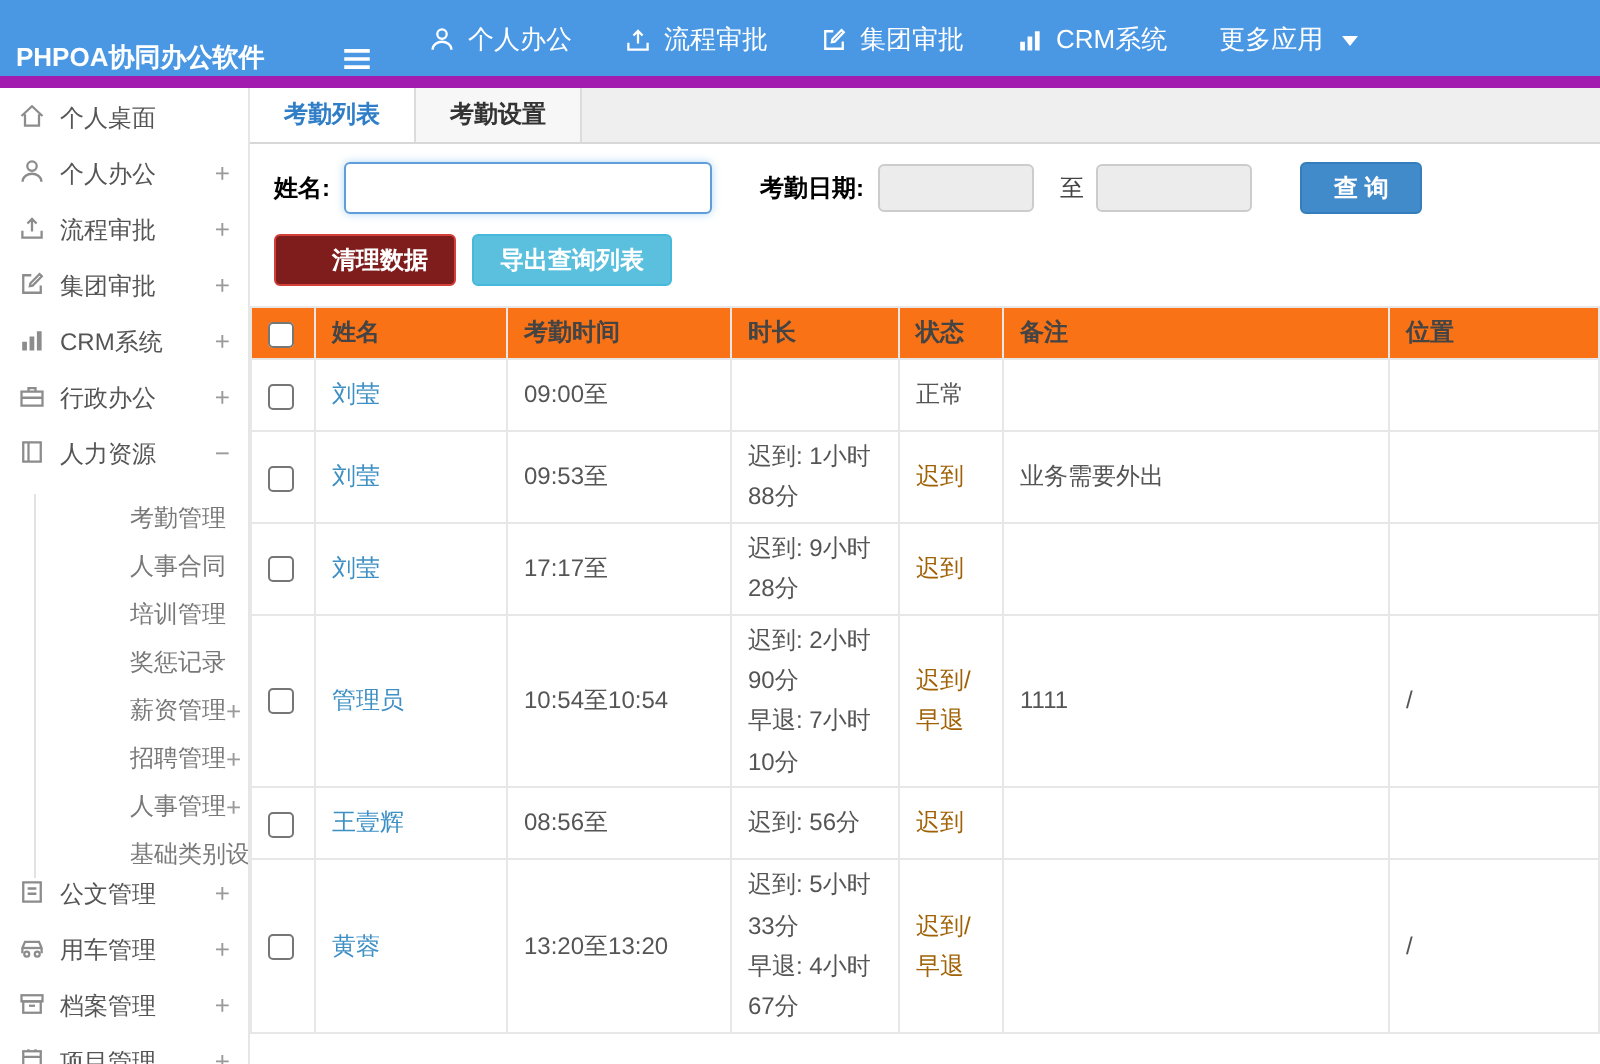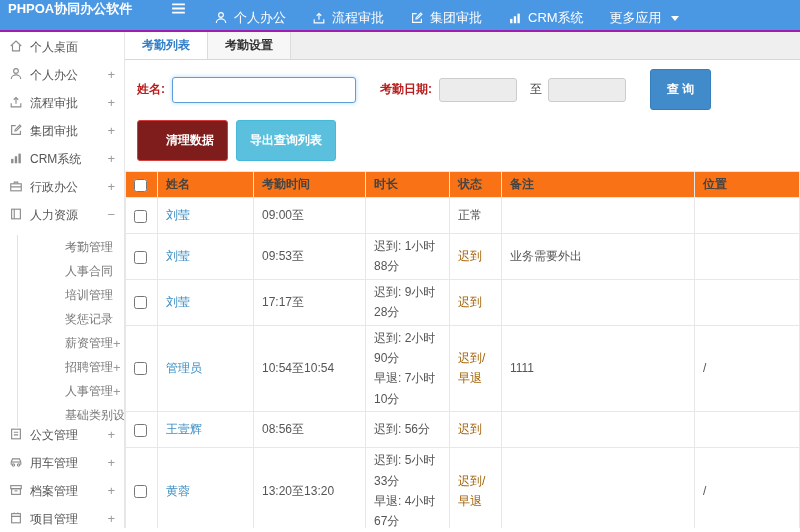--- a/index.html
+++ b/index.html
@@ -1,20 +1,20 @@
 <!DOCTYPE html>
 <html><head>
 <meta charset="utf-8">
 <style>
   * { margin:0; padding:0; box-sizing:border-box; }
   html,body { width:800px; height:532px; overflow:hidden; background:#fff;
     font-family:"Liberation Sans","DejaVu Sans",sans-serif; }
   
-  .topbar { display:flex; align-items:flex-start; height:32px; background:#4a97e4;
-    border-bottom:2px solid #a21caf; color:#fff; }
+  .topbar { display:flex; align-items:flex-end; height:44px; background:#4a97e4;
+    border-bottom:6px solid #a21caf; color:#fff; }
   .logo { width:128px; padding-left:8px; font-size:13px; font-weight:bold; white-space:nowrap; }
   .hamburger { margin-left:42px; display:flex; align-items:center; cursor:pointer; }
   .topnav { display:flex; align-items:center; margin-left:14px; height:36px; }
   .nav-item { display:flex; align-items:center; gap:6px; padding:0 13px; height:36px;
     font-size:13px; color:#fff; text-decoration:none; cursor:pointer; }
   .nav-item .icon { display:flex; }
   .caret { display:flex; margin-left:2px; }
   
   .app { display:flex; height:496px; }
   .sidebar { width:125px; min-width:125px; background:#fff; border-right:1px solid #e6e6e6;
@@ -28,29 +28,29 @@
   .sub-item { display:flex; align-items:center; height:24px; padding:0 10px 0 7px;
     font-size:12px; color:#787878; cursor:pointer; white-space:nowrap; }
   .content { flex:1; display:flex; flex-direction:column; background:#fff; overflow:hidden; }
   
   .tabbar { display:flex; height:28px; background:#efefef; border-bottom:1px solid #d8d8d8; }
   .tab { padding:0 17px; line-height:27px; font-size:12px; font-weight:bold; color:#333;
     background:#f7f7f7; border-right:1px solid #dcdcdc; cursor:pointer; }
   .tab.active { background:#fff; color:#2f7ec7; }
   
   .filter-row { display:flex; align-items:center; padding:9px 12px 8px; font-size:12px; }
-  .flabel { font-weight:bold; color:#b91c1c; margin-right:7px; }
+  .flabel { font-weight:bold; color:#000000; margin-right:7px; }
   .name-input { width:184px; height:26px; border:1px solid #5f9ed8; border-radius:3px;
     box-shadow:0 0 4px rgba(82,168,236,.45); outline:none; padding:0 6px; font-size:12px; }
   .date-label { margin-left:24px; }
   .date-input { width:78px; height:24px; background:#ececec; border:1px solid #ccc;
     border-radius:3px; padding:0 5px; font-size:12px; outline:none; }
   .to-label { margin:0 6px 0 13px; color:#444; }
   .btn { border-radius:3px; font-size:12px; font-weight:bold; color:#fff;
-    border:1px solid transparent; height:41px; padding:0 13px; cursor:pointer;
+    border:1px solid transparent; height:26px; padding:0 13px; cursor:pointer;
     font-family:inherit; white-space:nowrap; }
   .btn-primary { background:#428bca; border-color:#357ebd; margin-left:24px; padding:0 16px; }
   .btn-danger  { background:#7f1d1d; border-color:#d43f3a;padding-left:28px; }
   .btn-info    { background:#5bc0de; border-color:#46b8da; }
   .actions-row { display:flex; gap:8px; padding:2px 12px 10px; }
   
   .grid { width:100%; border-collapse:collapse; table-layout:fixed; font-size:12px; }
   .grid th, .grid td { border:1px solid #e7e7e7; padding:2px 8px; text-align:left;
     vertical-align:middle; overflow:hidden; }
   .grid th { height:26px; background:#f97316; color:#444; font-weight:bold; }

